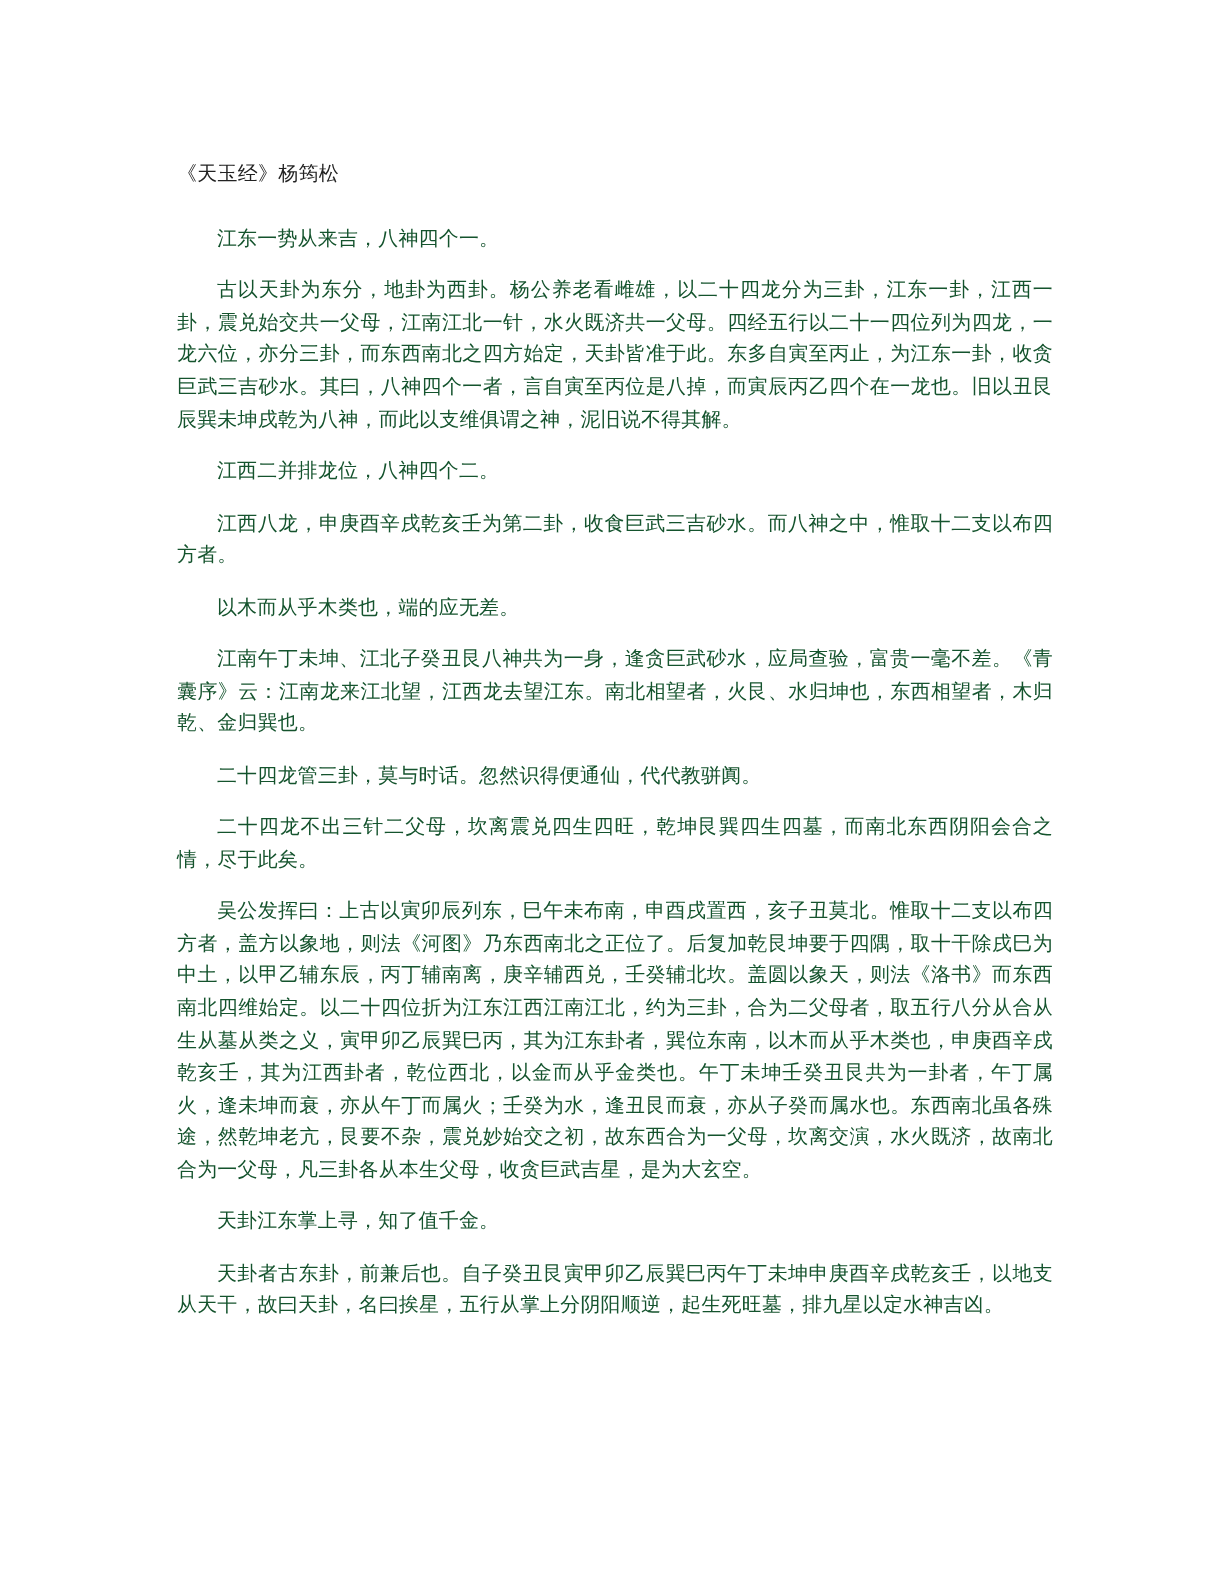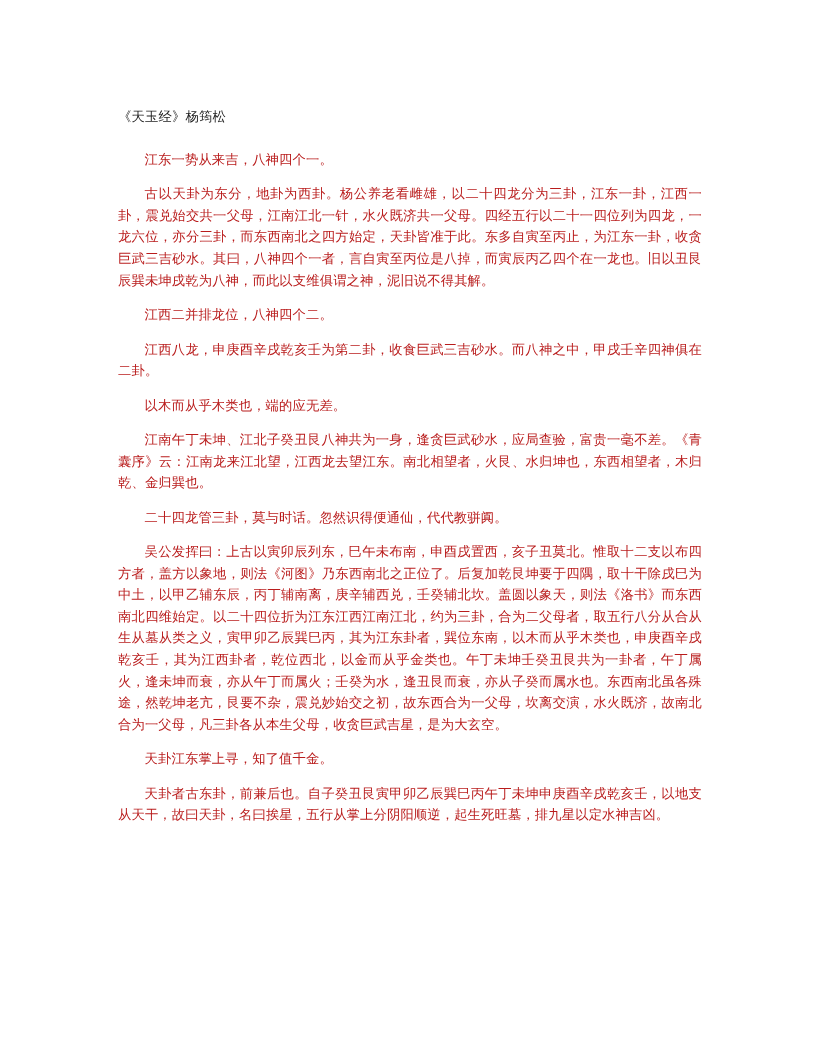--- a/index.html
+++ b/index.html
@@ -36,21 +36,21 @@
     font-size: 13.3px;
     line-height: 1.42;
     color: #222222;
     letter-spacing: 0.2px;
     margin: 0;
     text-align: justify;
   }
   p.para {
     font-size: 13.3px;
     line-height: 1.62;
-    color: #b91c1c;
+    color: #14532d;
     letter-spacing: 0.15px;
     margin: 0 0 13px 0;
     text-align: justify;
     text-justify: inter-ideograph;
     text-indent: 2em;
   }
   p.para.first-after-heading {
     margin-top: 0;
   }
 </style>
@@ -59,22 +59,23 @@
 
 <div class="page">
   <div class="content">
 
     <p class="doc-title">《天玉经》杨筠松</p>
 
 
     <p class="para first-after-heading">江东一势从来吉，八神四个一。</p>
     <p class="para">古以天卦为东分，地卦为西卦。杨公养老看雌雄，以二十四龙分为三卦，江东一卦，江西一卦，震兑始交共一父母，江南江北一针，水火既济共一父母。四经五行以二十一四位列为四龙，一龙六位，亦分三卦，而东西南北之四方始定，天卦皆准于此。东多自寅至丙止，为江东一卦，收贪巨武三吉砂水。其曰，八神四个一者，言自寅至丙位是八掉，而寅辰丙乙四个在一龙也。旧以丑艮辰巽未坤戌乾为八神，而此以支维俱谓之神，泥旧说不得其解。</p>
     <p class="para">江西二并排龙位，八神四个二。</p>
-    <p class="para">江西八龙，申庚酉辛戌乾亥壬为第二卦，收食巨武三吉砂水。而八神之中，甲戌壬辛四神俱在二卦。</p>
+    <p class="para">江西八龙，申庚酉辛戌乾亥壬为第二卦，收食巨武三吉砂水。而八神之中，惟取十二支以布四方者。</p>
     <p class="para">以木而从乎木类也，端的应无差。</p>
     <p class="para">江南午丁未坤、江北子癸丑艮八神共为一身，逢贪巨武砂水，应局查验，富贵一毫不差。《青囊序》云：江南龙来江北望，江西龙去望江东。南北相望者，火艮、水归坤也，东西相望者，木归乾、金归巽也。</p>
     <p class="para">二十四龙管三卦，莫与时话。忽然识得便通仙，代代教骈阗。</p>
+    <p class="para">二十四龙不出三针二父母，坎离震兑四生四旺，乾坤艮巽四生四墓，而南北东西阴阳会合之情，尽于此矣。</p>
     <p class="para">吴公发挥曰：上古以寅卯辰列东，巳午未布南，申酉戌置西，亥子丑莫北。惟取十二支以布四方者，盖方以象地，则法《河图》乃东西南北之正位了。后复加乾艮坤要于四隅，取十干除戌巳为中土，以甲乙辅东辰，丙丁辅南离，庚辛辅西兑，壬癸辅北坎。盖圆以象天，则法《洛书》而东西南北四维始定。以二十四位折为江东江西江南江北，约为三卦，合为二父母者，取五行八分从合从生从墓从类之义，寅甲卯乙辰巽巳丙，其为江东卦者，巽位东南，以木而从乎木类也，申庚酉辛戌乾亥壬，其为江西卦者，乾位西北，以金而从乎金类也。午丁未坤壬癸丑艮共为一卦者，午丁属火，逢未坤而衰，亦从午丁而属火；壬癸为水，逢丑艮而衰，亦从子癸而属水也。东西南北虽各殊途，然乾坤老亢，艮要不杂，震兑妙始交之初，故东西合为一父母，坎离交演，水火既济，故南北合为一父母，凡三卦各从本生父母，收贪巨武吉星，是为大玄空。</p>
     <p class="para">天卦江东掌上寻，知了值千金。</p>
     <p class="para">天卦者古东卦，前兼后也。自子癸丑艮寅甲卯乙辰巽巳丙午丁未坤申庚酉辛戌乾亥壬，以地支从天干，故曰天卦，名曰挨星，五行从掌上分阴阳顺逆，起生死旺墓，排九星以定水神吉凶。</p>
 
   </div>
 </div>
 
 </body></html>

